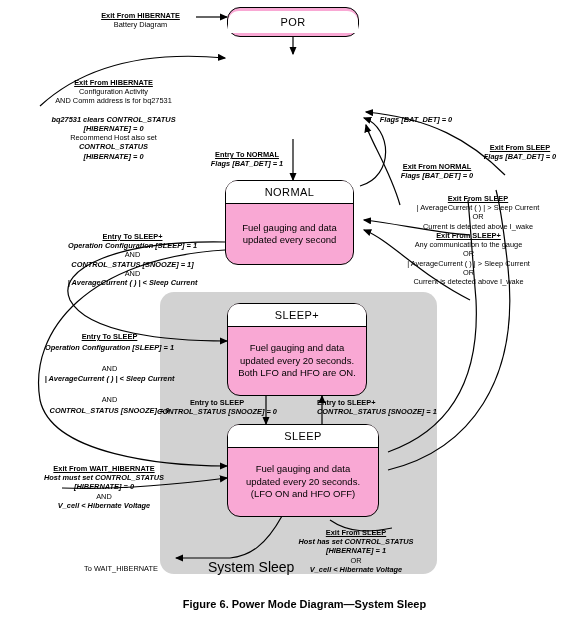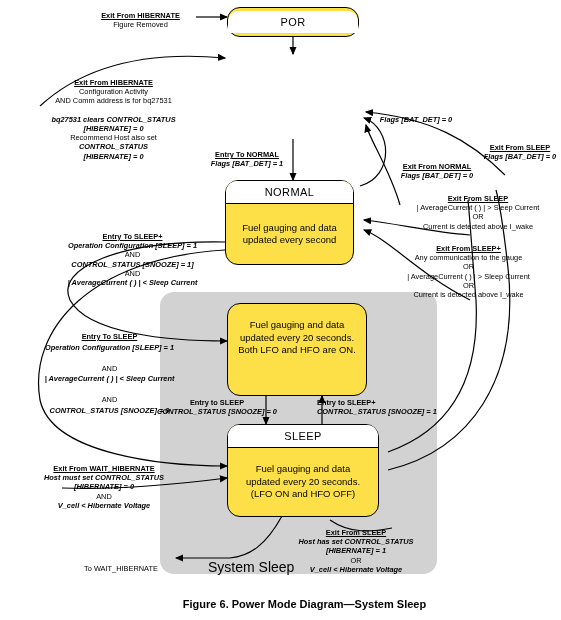--- a/index.html
+++ b/index.html
@@ -5,21 +5,21 @@
   html,body{margin:0;padding:0;background:#ffffff;}
   body{width:561px;height:620px;position:relative;
        font-family:"Liberation Sans", sans-serif;
        color:#000;overflow:hidden;}
 
   #canvas{position:absolute;left:0;top:0;width:561px;height:620px;}
 
   svg.layer{position:absolute;left:0;top:0;width:561px;height:620px;overflow:visible;}
   svg.layer.back{z-index:1;}
 
-  .node{position:absolute;z-index:2;background:#fde047;border:1.6px solid #000;
+  .node{position:absolute;z-index:2;background:#f9a8d4;border:1.6px solid #000;
         border-radius:13px;box-sizing:border-box;}
   .node .title{height:22px;line-height:22px;text-align:center;
         font-size:11px;letter-spacing:.4px;border-bottom:1.6px solid #000;
         border-radius:11px 11px 0 0;background:#fff;}
   .node .body{display:flex;align-items:center;justify-content:center;
         text-align:center;font-size:9.5px;line-height:12.5px;padding:2px 6px;
         box-sizing:border-box;}
   .node.simple{display:flex;align-items:center;justify-content:center;}
   .node.simple .title{border-bottom:none;width:100%;}
 
@@ -96,35 +96,36 @@
   </div>
 
 
   <div class="node" id="n-normal" style="left:225px;top:180px;width:129px;height:85px;">
     <div class="title">NORMAL</div>
     <div class="body" style="height:60px;white-space:pre-line;">Fuel gauging and data
 updated every second</div>
   </div>
 
   <div class="node" id="n-sleepp" style="left:227px;top:303px;width:140px;height:93px;">
+    <div class="title">SLEEP+</div>
     <div class="body" style="height:68px;white-space:pre-line;">Fuel gauging and data
 updated every 20 seconds.
 Both LFO and HFO are ON.</div>
   </div>
 
   <div class="node" id="n-sleep" style="left:227px;top:424px;width:152px;height:93px;">
     <div class="title">SLEEP</div>
     <div class="body" style="height:68px;white-space:pre-line;">Fuel gauging and data
 updated every 20 seconds.
 (LFO ON and HFO OFF)</div>
   </div>
 
   <div class="lbl" style="left:83px;top:11px;width:115px;">
     <span class="h">Exit From HIBERNATE</span>
-    <span>Figure Removed</span>
+    <span>Battery Diagram</span>
   </div>
 
   <div class="lbl" style="left:36px;top:78px;width:155px;">
     <span class="h">Exit From HIBERNATE</span>
     <span>Configuration Activity</span><br>
     <span>AND Comm address is for bq27531</span><br><br>
     <span class="bi">bq27531 clears CONTROL_STATUS</span><br>
     <span class="bi">[HIBERNATE] = 0</span><br>
     <span>Recommend Host also set</span><br>
     <span class="bi">CONTROL_STATUS</span><br>
@@ -150,21 +151,21 @@
     <span class="bi">Flags [BAT_DET] = 0</span>
   </div>
 
   <div class="lbl" style="left:398px;top:194px;width:160px;">
     <span class="h">Exit From SLEEP</span>
     <span>| AverageCurrent ( ) | &gt; Sleep Current</span><br>
     <span>OR</span><br>
     <span>Current is detected above I_wake</span>
   </div>
 
-  <div class="lbl" style="left:386px;top:244px;width:165px;">
+  <div class="lbl" style="left:386px;top:231px;width:165px;">
     <span class="h">Exit From SLEEP+</span>
     <span>Any communication to the gauge</span><br>
     <span>OR</span><br>
     <span>| AverageCurrent ( ) | &gt; Sleep Current</span><br>
     <span>OR</span><br>
     <span>Current is detected above I_wake</span>
   </div>
 
   <div class="lbl" style="left:45px;top:232px;width:175px;">
     <span class="h">Entry To SLEEP+</span>

